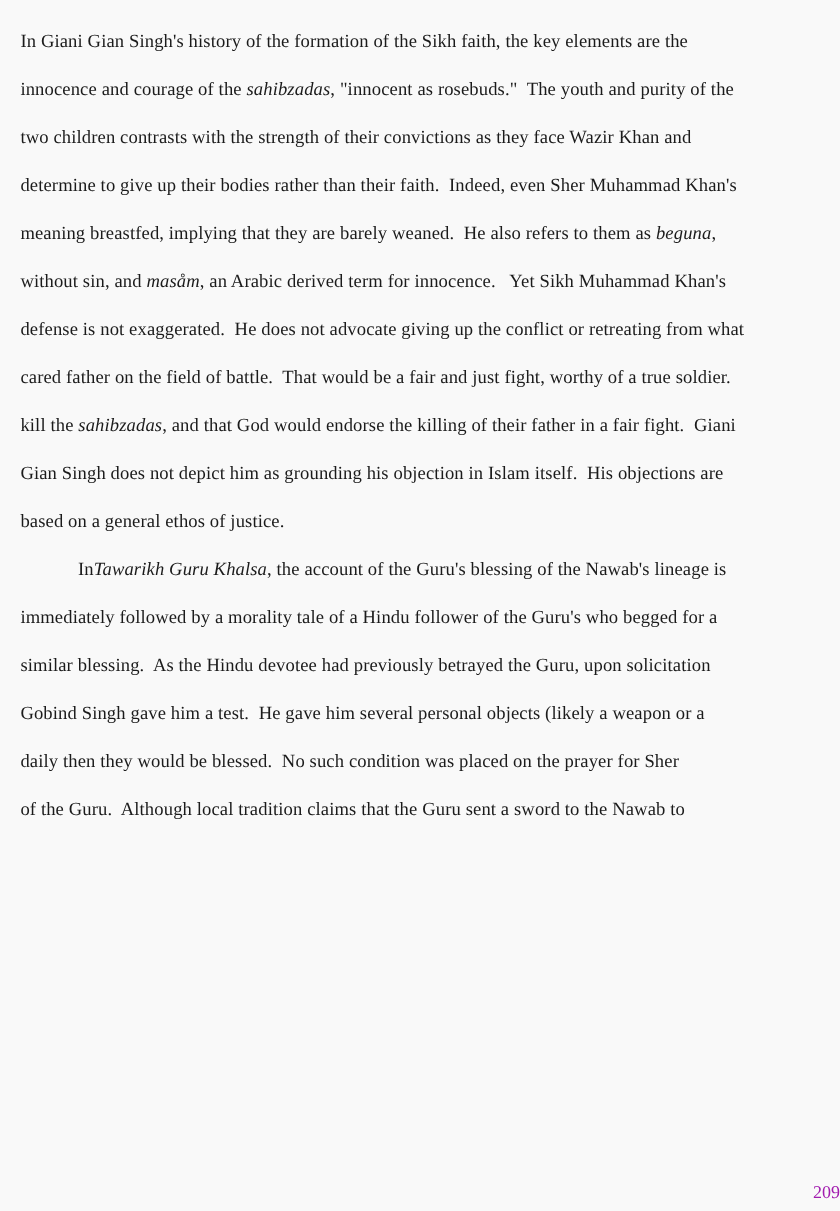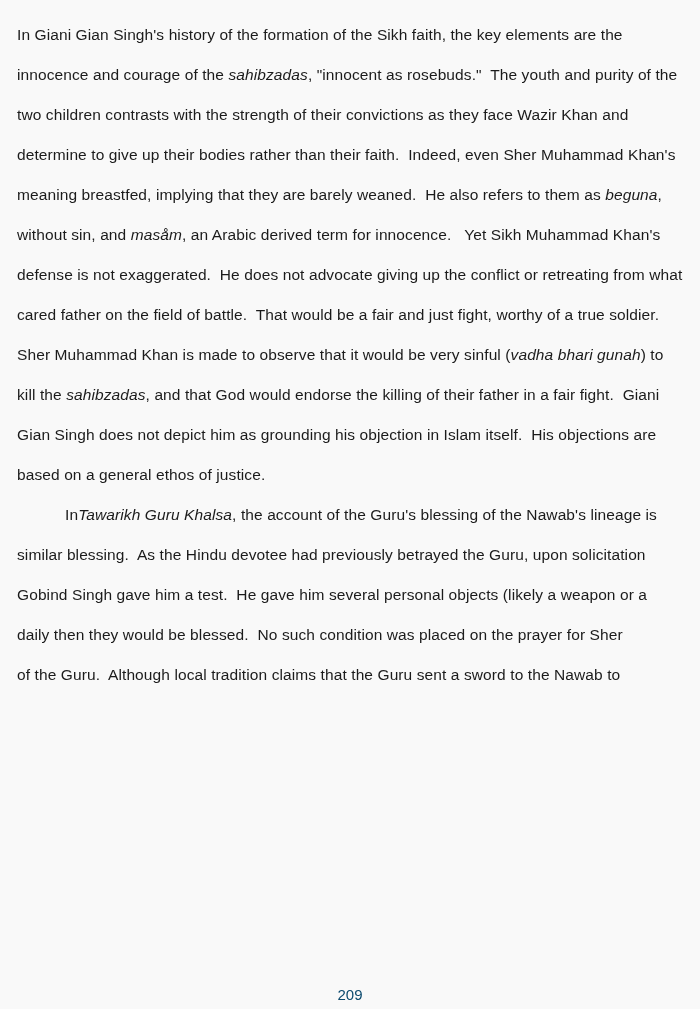--- a/index.html
+++ b/index.html
@@ -6,21 +6,21 @@
   body {
     width: 700px;
     height: 1009px;
     overflow: hidden;
     background: #f9f9f9;
   }
   .page {
     position: relative;
     width: 700px;
     height: 1009px;
-    font-family: Liberation Sans, sans-serif;
+    font-family: Liberation Serif, serif;
     color: #1b1b1b;
   }
   .text-body {
     position: absolute;
     left: 17px;
     top: 15px;
     width: 680px;
   }
   .paragraph { margin: 0; padding: 0; }
   .line {
@@ -29,47 +29,47 @@
     white-space: pre;       
     letter-spacing: 0.1px;
   }
   .line em { font-style: italic; }
   .line.indent { text-indent: 48px; }
   .page-number {
     position: absolute;
     left: 0;
     right: 0;
     bottom: 7px;
-    text-align: center;
+    text-align: right;
     font-size: 15px;
     line-height: 1;
-    color: #0c4a6e;
+    color: #a21caf;
   }
 </style>
 </head>
 <body>
 
 <div class="page">
   <div class="text-body" id="text-body">
       <div class="paragraph">
         <div class="line"><span>In Giani Gian Singh's history of the formation of the Sikh faith, the key elements are the</span></div>
         <div class="line"><span>innocence and courage of the </span><em>sahibzadas</em><span>, "innocent as rosebuds."  The youth and purity of the</span></div>
         <div class="line"><span>two children contrasts with the strength of their convictions as they face Wazir Khan and</span></div>
         <div class="line"><span>determine to give up their bodies rather than their faith.  Indeed, even Sher Muhammad Khan's</span></div>
         <div class="line"><span>meaning breastfed, implying that they are barely weaned.  He also refers to them as </span><em>beguna</em><span>,</span></div>
         <div class="line"><span>without sin, and </span><em>masåm</em><span>, an Arabic derived term for innocence.   Yet Sikh Muhammad Khan's</span></div>
         <div class="line"><span>defense is not exaggerated.  He does not advocate giving up the conflict or retreating from what</span></div>
         <div class="line"><span>cared father on the field of battle.  That would be a fair and just fight, worthy of a true soldier.</span></div>
-        <div class="line"><span>Sher Muhammad Khan is made to observe that it would be very sinful (</span><em>vadha bhari gunah</em><span>) to</span></div>
         <div class="line"><span>kill the </span><em>sahibzadas</em><span>, and that God would endorse the killing of their father in a fair fight.  Giani</span></div>
         <div class="line"><span>Gian Singh does not depict him as grounding his objection in Islam itself.  His objections are</span></div>
         <div class="line"><span>based on a general ethos of justice.</span></div>
       </div>
       <div class="paragraph">
         <div class="line indent"><span>In</span><em>Tawarikh Guru Khalsa</em><span>, the account of the Guru's blessing of the Nawab's lineage is</span></div>
+        <div class="line"><span>immediately followed by a morality tale of a Hindu follower of the Guru's who begged for a</span></div>
         <div class="line"><span>similar blessing.  As the Hindu devotee had previously betrayed the Guru, upon solicitation</span></div>
         <div class="line"><span>Gobind Singh gave him a test.  He gave him several personal objects (likely a weapon or a</span></div>
         <div class="line"><span>daily then they would be blessed.  No such condition was placed on the prayer for Sher</span></div>
         <div class="line"><span>of the Guru.  Although local tradition claims that the Guru sent a sword to the Nawab to</span></div>
       </div>
     </div>
   <div class="page-number">209</div>
 </div>
 
 </body></html>

